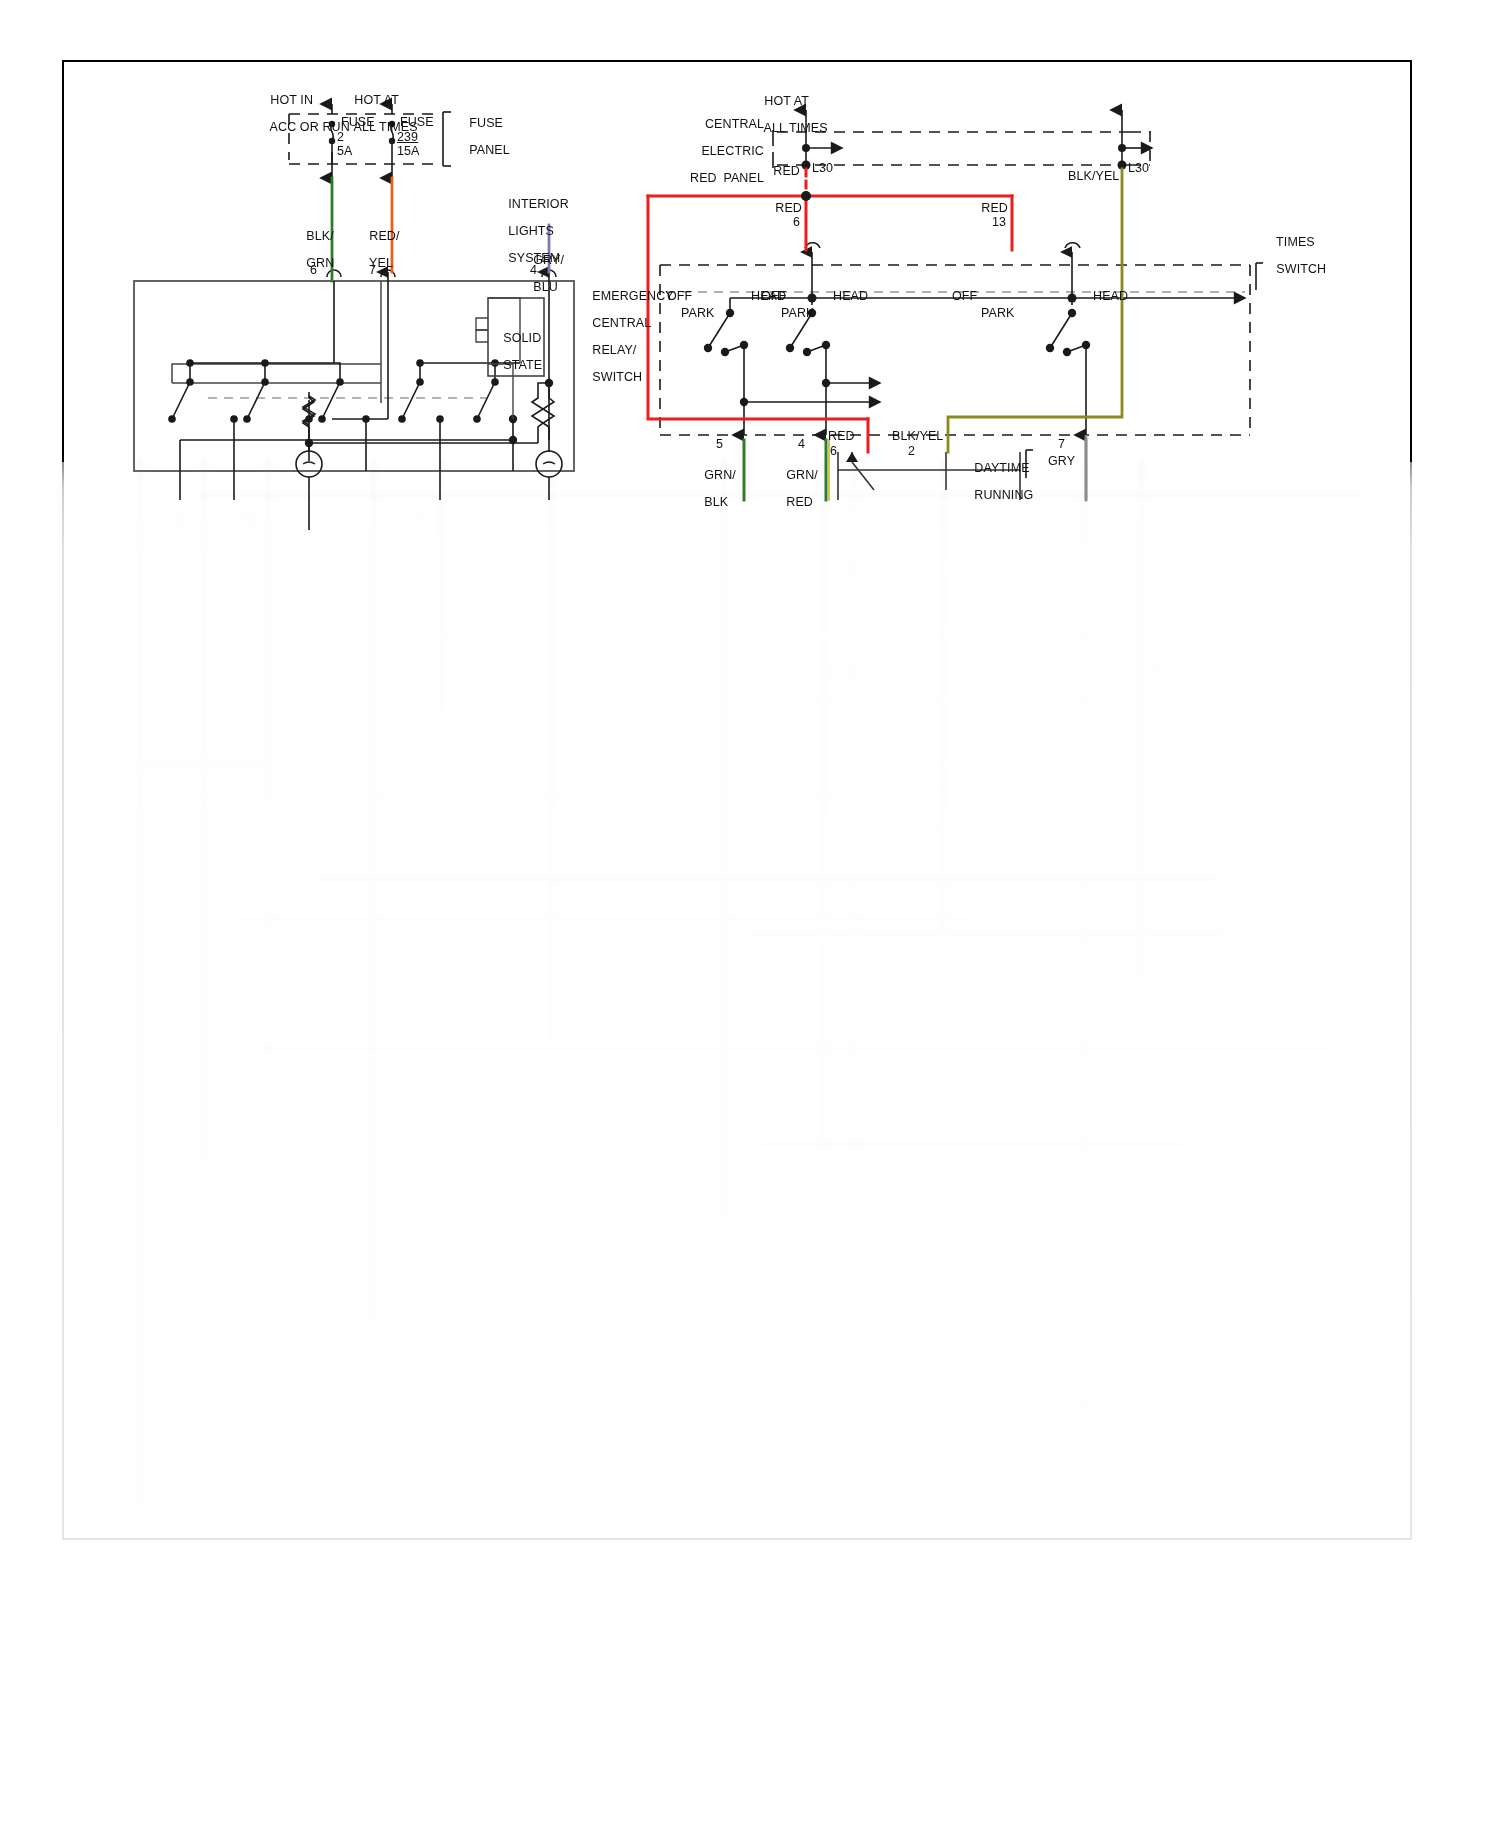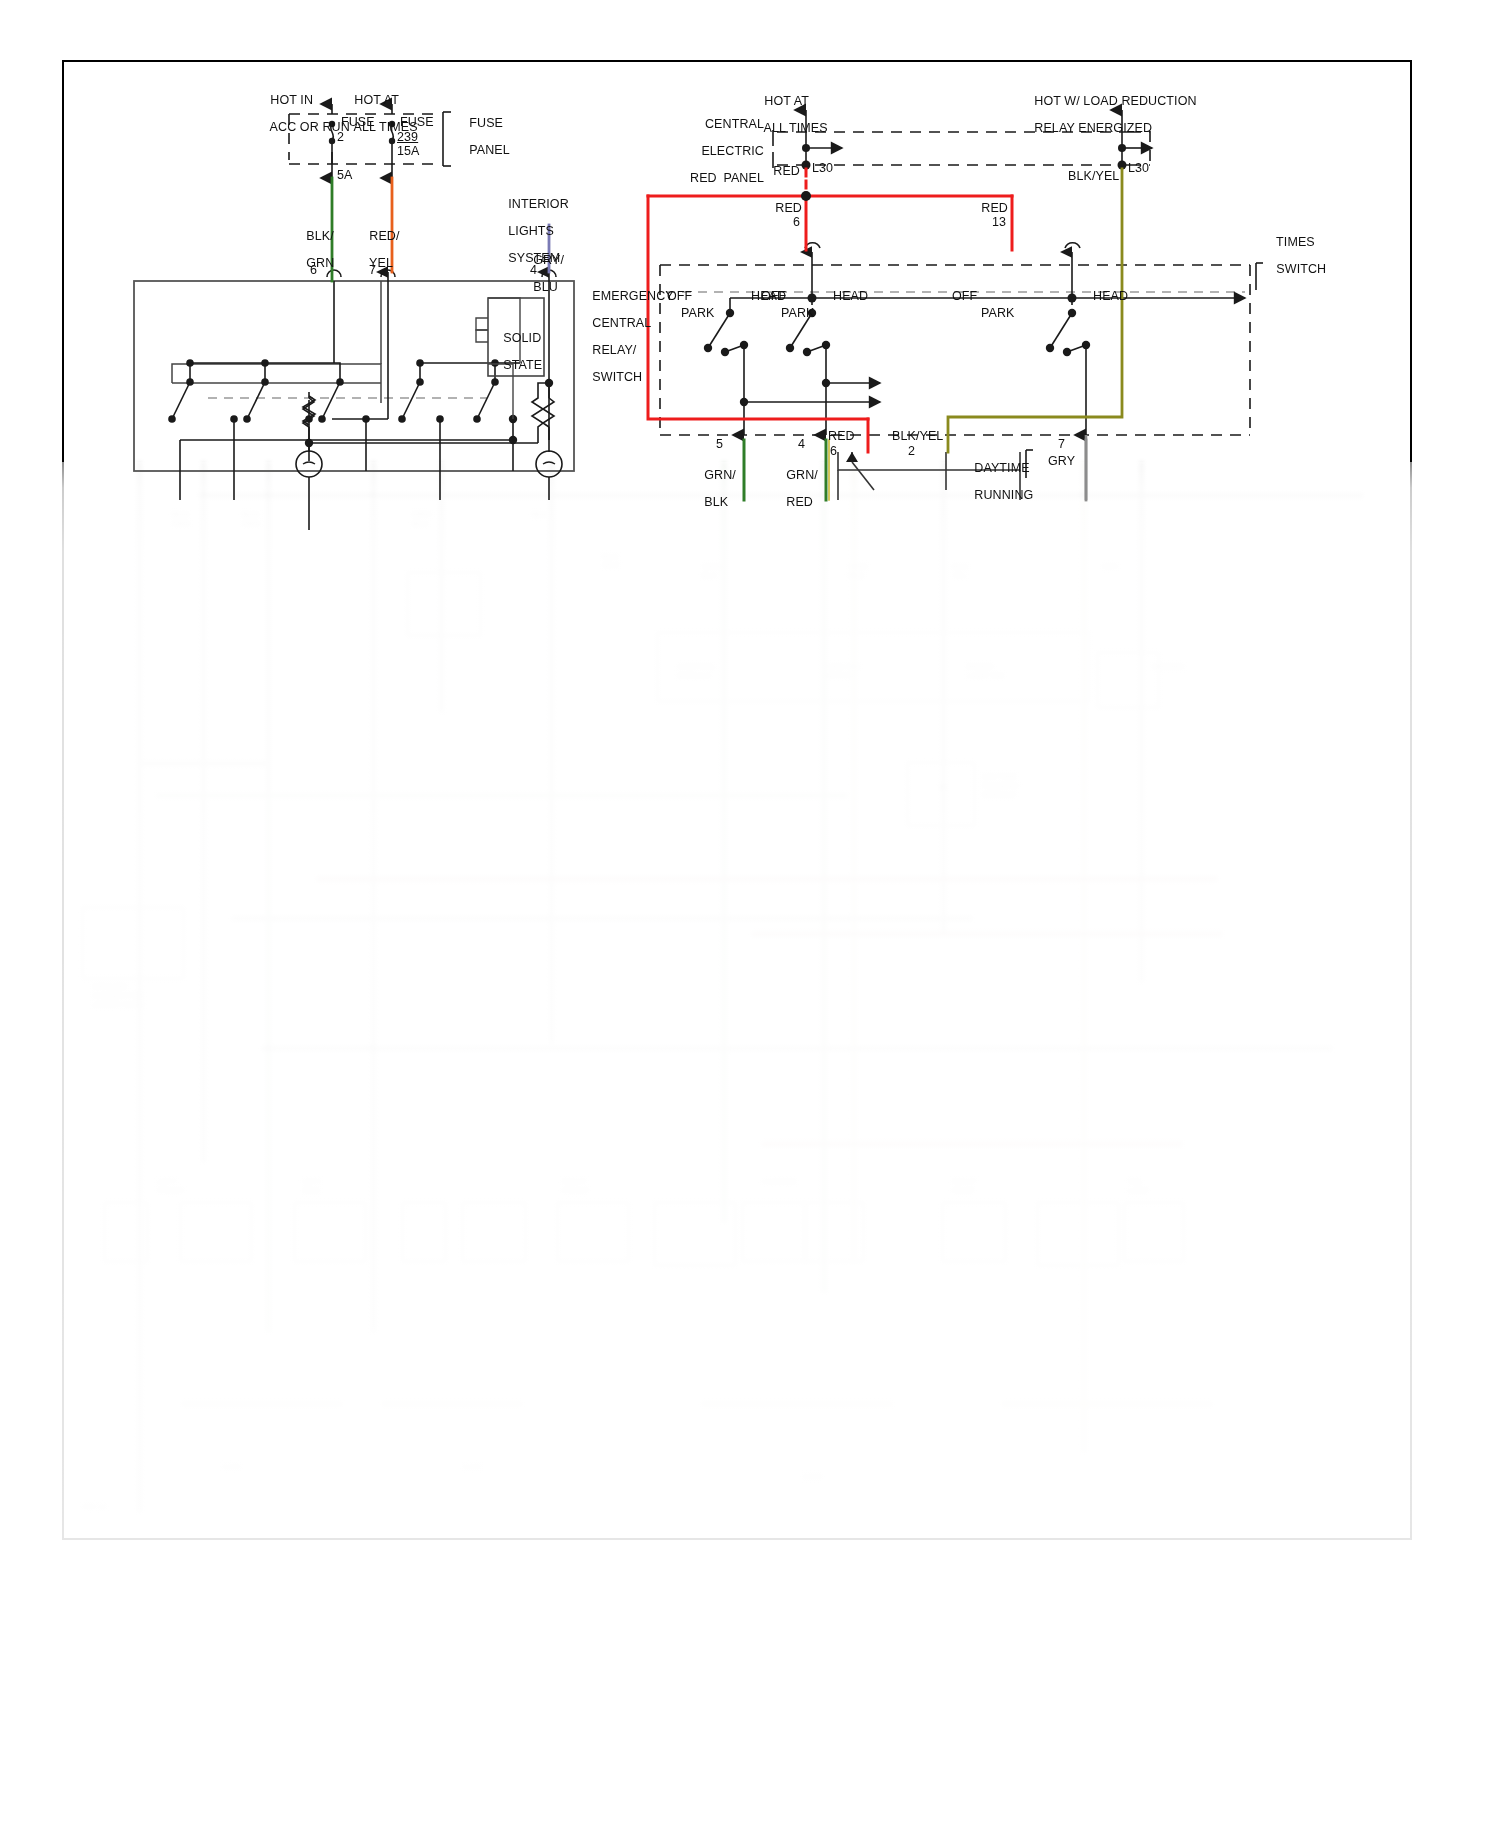--- a/index.html
+++ b/index.html
@@ -388,21 +388,21 @@
   <div class="lbl c" style="left:340px;top:80px;width:104px;">
     <span>HOT AT</span><br>
     <span>ALL TIMES</span>
   </div>
   <div class="lbl" style="left:455px;top:103px;">
     <span>FUSE</span><br>
     <span>PANEL</span>
   </div>
   <div class="lbl" style="left:341px;top:116px;"><span>FUSE</span></div>
   <div class="lbl" style="left:337px;top:131px;"><span>2</span></div>
-  <div class="lbl" style="left:337px;top:145px;margin-top:24px;"><span>5A</span></div>
+  <div class="lbl" style="left:337px;top:145px;"><span>5A</span></div>
   <div class="lbl" style="left:400px;top:116px;"><span>FUSE</span></div>
   <div class="lbl" style="left:397px;top:131px;text-decoration:underline;"><span>239</span></div>
   <div class="lbl" style="left:397px;top:145px;"><span>15A</span></div>
 
   <div class="lbl" style="left:292px;top:216px;">
     <span>BLK/</span><br>
     <span>GRN</span>
   </div>
   <div class="lbl" style="left:355px;top:216px;">
     <span>RED/</span><br>
@@ -440,24 +440,20 @@
     <span>PANEL</span>
   </div>
   <div class="lbl c" style="left:750px;top:81px;width:112px;">
     <span>HOT AT</span><br>
     <span>ALL TIMES</span>
   </div>
   <div class="lbl" style="left:812px;top:162px;"><span>L30</span></div>
   <div class="lbl r" style="left:748px;top:165px;width:52px;"><span>RED</span></div>
   <div class="lbl c" style="left:690px;top:172px;width:70px;"><span>RED</span></div>
 
-  <div class="lbl c" style="left:1020px;top:81px;width:206px;">
-    <span>HOT W/ LOAD REDUCTION</span><br>
-    <span>RELAY ENERGIZED</span>
-  </div>
   <div class="lbl" style="left:1128px;top:162px;"><span>L30</span></div>
   <div class="lbl" style="left:1068px;top:170px;"><span>BLK/YEL</span></div>
 
   <div class="lbl" style="left:1262px;top:222px;">
     <span>TIMES</span><br>
     <span>SWITCH</span>
   </div>
   <div class="lbl r" style="left:760px;top:202px;width:42px;"><span>RED</span></div>
   <div class="lbl r" style="left:762px;top:216px;width:38px;"><span>6</span></div>
   <div class="lbl r" style="left:966px;top:202px;width:42px;"><span>RED</span></div>

